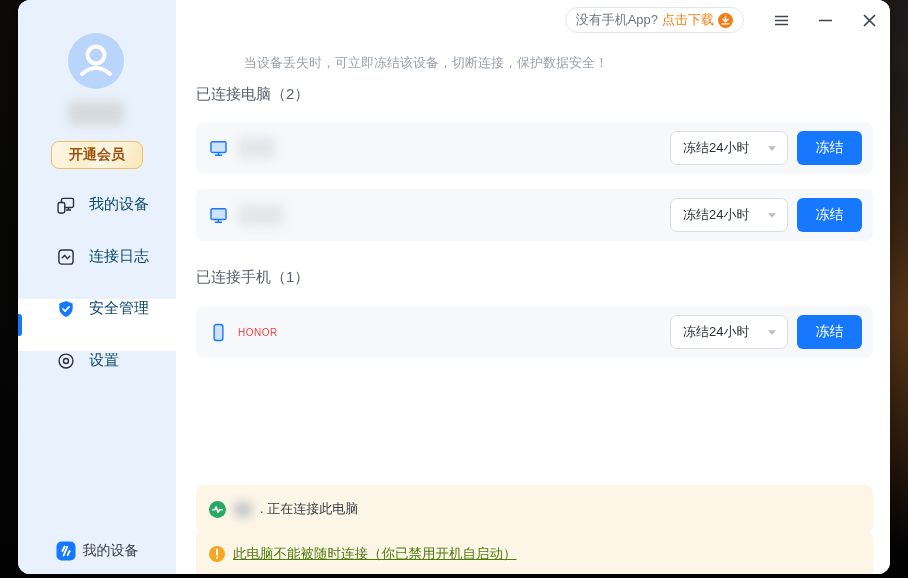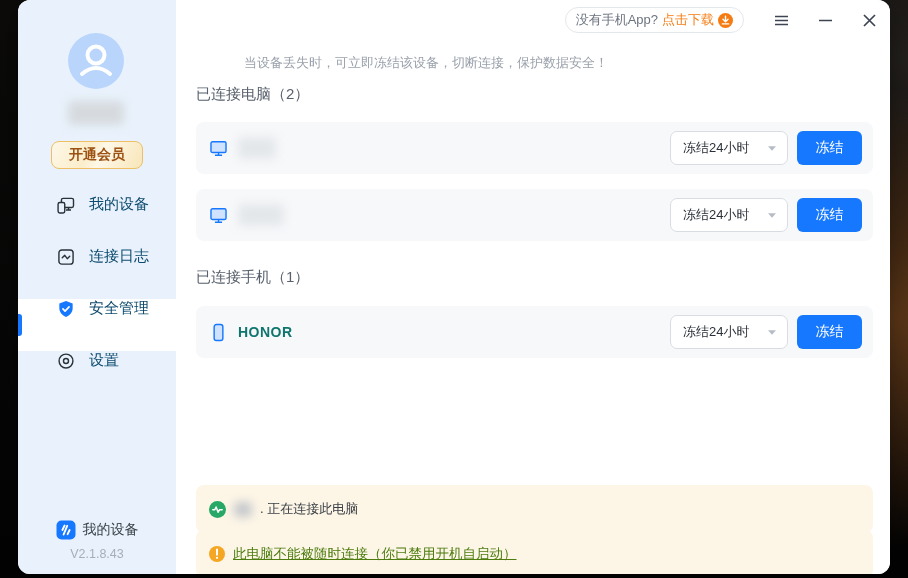--- a/index.html
+++ b/index.html
@@ -70,21 +70,21 @@
   .sec-computers { top:85px; }
   .sec-phones { top:268px; }
   .device-row {
     position:absolute; left:20px; width:677px; height:52px;
     background:#f7f8fa; border-radius:8px;
     display:flex; align-items:center; padding:0 11px 0 13px;
   }
   .row-1 { top:122px; } .row-2 { top:189px; } .row-3 { top:306px; }
   .device-row .dev-icon { flex:0 0 auto; margin-right:10px; }
   .name-blur { width:38px; height:22px; background:#e4e7ea; }
-  .device-name { font-size:14px; color:#0f766e; letter-spacing:.5px;font-weight:bold; }
+  .device-name { font-size:10px; color:#ef4444; letter-spacing:.5px; }
   .row-spacer { flex:1; }
   .freeze-select {
     width:118px; height:34px; border:1px solid #d9dde3; border-radius:7px; background:#fff;
     display:flex; align-items:center; padding:0 10px 0 12px; cursor:pointer;
   }
   .freeze-select .sel-label { font-size:13px; color:#2b3138; flex:1; }
   .freeze-btn {
     margin-left:9px; width:65px; height:34px; border:none; border-radius:6px;
     background:#1677ff; color:#fff; font-size:14px; cursor:pointer;
     display:flex; align-items:center; justify-content:center;
@@ -156,21 +156,20 @@
     </div>
 
     <div class="side-bottom">
       <div class="app-row">
         <svg width="20" height="20" viewBox="0 0 20 20">
           <rect x="0.5" y="0.5" width="19" height="19" rx="5" fill="#1677ff"></rect>
           <path d="M8.6 5.5 L6.4 10 M11.2 5.8 L7.6 14.5 M13.6 10 L11.6 14.2" stroke="#fff" stroke-width="1.9" stroke-linecap="round" fill="none"></path>
         </svg>
         <span class="app-name">我的设备</span>
       </div>
-      <div class="version">V2.1.8.43</div>
     </div>
   </div>
 
   <div class="main">
 
     <div class="titlebar">
       <div class="download-pill">
         <span class="q">没有手机App?</span>
         <span class="a">点击下载</span>
         <svg width="15" height="15" viewBox="0 0 16 16">

